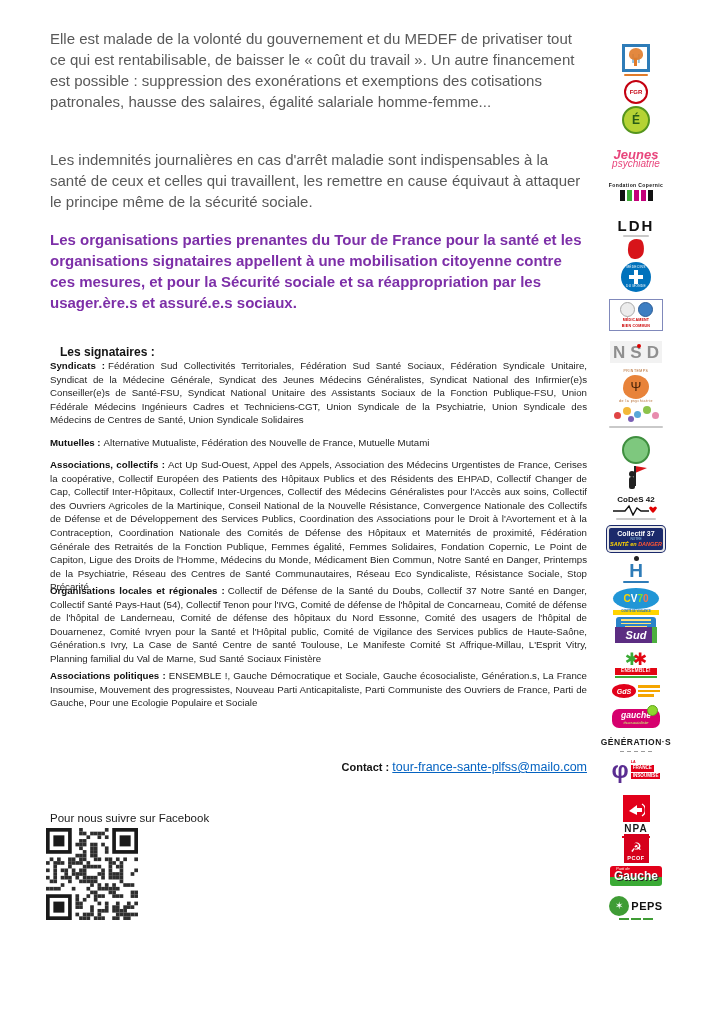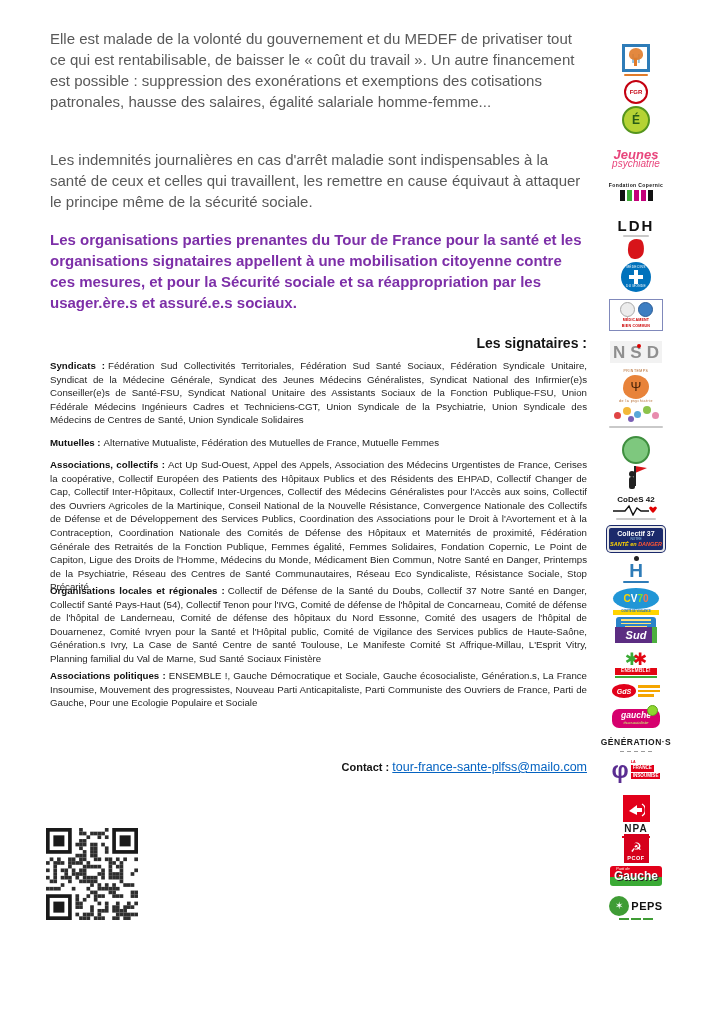--- a/index.html
+++ b/index.html
@@ -2,21 +2,21 @@
 <html><head>
 <meta charset="utf-8">
 <style>
   html,body{margin:0;padding:0;background:#fff;}
   .page{position:relative;width:723px;height:1024px;background:#fff;overflow:hidden;
         font-family:"Liberation Sans",sans-serif;}
   
   .blk{position:absolute;left:50px;width:537px;}
   .intro{font-size:15px;line-height:21px;color:#595959;margin:0;}
   .cta{font-size:15px;line-height:21px;font-weight:bold;color:#7d2fa8;margin:0;}
-  .sig-head{font-size:14px;font-weight:bold;color:#141414;margin:0;text-align:right;}
+  .sig-head{font-size:12px;font-weight:bold;color:#141414;margin:10px;}
   .grp{font-size:9.7px;line-height:13.6px;color:#1f1f1f;text-align:justify;margin:0;}
   .grp b{margin-right:3px;color:#111;}
   .contact-line{font-size:11px;font-weight:bold;color:#141414;text-align:right;}
   .contact-line a{font-size:12.5px;font-weight:normal;color:#0563c1;text-decoration:underline;}
   .fb-label{font-size:11.5px;color:#1a1a1a;}
   
   .lgo{position:absolute;left:604px;width:64px;display:flex;flex-direction:column;
        align-items:center;text-align:center;line-height:1;}
   .cap{height:2px;background:#c9c9c9;border-radius:1px;margin-top:2px;}
   
@@ -167,40 +167,41 @@
 
   <p class="blk intro" style="top:149px;">Les indemnités journalières en cas d'arrêt maladie sont indispensables à la santé de ceux et celles qui travaillent, les remettre en cause équivaut à attaquer le principe même de la sécurité sociale.</p>
 
   <p class="blk sig-head" style="top:335px;">Les signataires :</p>
 
   <p class="blk grp" style="top:359px;">
     <b>Syndicats :</b><span>Fédération Sud Collectivités Territoriales, Fédération Sud Santé Sociaux, Fédération Syndicale Unitaire, Syndicat de la Médecine Générale, Syndicat des Jeunes Médecins Généralistes, Syndicat National des Infirmier(e)s Conseiller(e)s de Santé-FSU, Syndicat National Unitaire des Assistants Sociaux de la Fonction Publique-FSU, Union Fédérale Médecins Ingénieurs Cadres et Techniciens-CGT, Union Syndicale de la Psychiatrie, Union Syndicale des Médecins de Centres de Santé, Union Syndicale Solidaires</span>
   </p>
 
   <p class="blk grp" style="top:436px;">
-    <b>Mutuelles :</b><span>Alternative Mutualiste, Fédération des Mutuelles de France, Mutuelle Femmes</span>
+    <b>Mutuelles :</b><span>Alternative Mutualiste, Fédération des Nouvelle de France, Mutuelle Mutami</span>
   </p>
 
   <p class="blk grp" style="top:458px;">
     <b>Associations, collectifs :</b><span>Act Up Sud-Ouest, Appel des Appels, Association des Médecins Urgentistes de France, Cerises la coopérative, Collectif Européen des Patients des Hôpitaux Publics et des Résidents des EHPAD, Collectif Changer de Cap, Collectif Inter-Hôpitaux, Collectif Inter-Urgences, Collectif des Médecins Généralistes pour l'Accès aux soins, Collectif des Ouvriers Agricoles de la Martinique, Conseil National de la Nouvelle Résistance, Convergence Nationale des Collectifs de Défense et de Développement des Services Publics, Coordination des Associations pour le Droit à l'Avortement et à la Contraception, Coordination Nationale des Comités de Défense des Hôpitaux et Maternités de proximité, Fédération Générale des Retraités de la Fonction Publique, Femmes égalité, Femmes Solidaires, Fondation Copernic, Le Point de Capiton, Ligue des Droits de l'Homme, Médecins du Monde, Médicament Bien Commun, Notre Santé en Danger, Printemps de la Psychiatrie, Réseau des Centres de Santé Communautaires, Réseau Eco Syndicaliste, Résistance Sociale, Stop Précarité</span>
   </p>
 
   <p class="blk grp" style="top:584px;">
     <b>Organisations locales et régionales :</b><span>Collectif de Défense de la Santé du Doubs, Collectif 37 Notre Santé en Danger, Collectif Santé Pays-Haut (54), Collectif Tenon pour l'IVG, Comité de défense de l'hôpital de Concarneau, Comité de défense de l'hôpital de Landerneau, Comité de défense des hôpitaux du Nord Essonne, Comité des usagers de l'hôpital de Douarnenez, Comité Ivryen pour la Santé et l'Hôpital public, Comité de Vigilance des Services publics de Haute-Saône, Génération.s Ivry, La Case de Santé Centre de santé Toulouse, Le Manifeste Comité St Affrique-Millau, L'Esprit Vitry, Planning familial du Val de Marne, Sud Santé Sociaux Finistère</span>
   </p>
 
   <p class="blk grp" style="top:669px;">
     <b>Associations politiques :</b><span>ENSEMBLE !, Gauche Démocratique et Sociale, Gauche écosocialiste, Génération.s, La France Insoumise, Mouvement des progressistes, Nouveau Parti Anticapitaliste, Parti Communiste des Ouvriers de France, Parti de Gauche, Pour une Ecologie Populaire et Sociale</span>
   </p>
 
   <div class="blk contact-line" style="top:760px;">
     <span>Contact :</span>
     <a href="#">tour-france-sante-plfss@mailo.com</a>
   </div>
 
+  <div class="blk fb-label" style="top:812px;">Pour nous suivre sur Facebook</div>
 
   <svg id="qr-code" class="blk" style="top:828px;left:46px;width:92px;height:92px;" viewBox="0 0 90 90">
       <g fill="#2e2e2e">
         <rect x="32.4" y="0" width="3.6" height="3.6"></rect>
         <rect x="57.6" y="0" width="3.6" height="3.6"></rect>
         <rect x="32.4" y="3.6" width="3.6" height="3.6"></rect>
         <rect x="36" y="3.6" width="3.6" height="3.6"></rect>
         <rect x="43.2" y="3.6" width="3.6" height="3.6"></rect>
         <rect x="46.800000000000004" y="3.6" width="3.6" height="3.6"></rect>
         <rect x="50.4" y="3.6" width="3.6" height="3.6"></rect>

